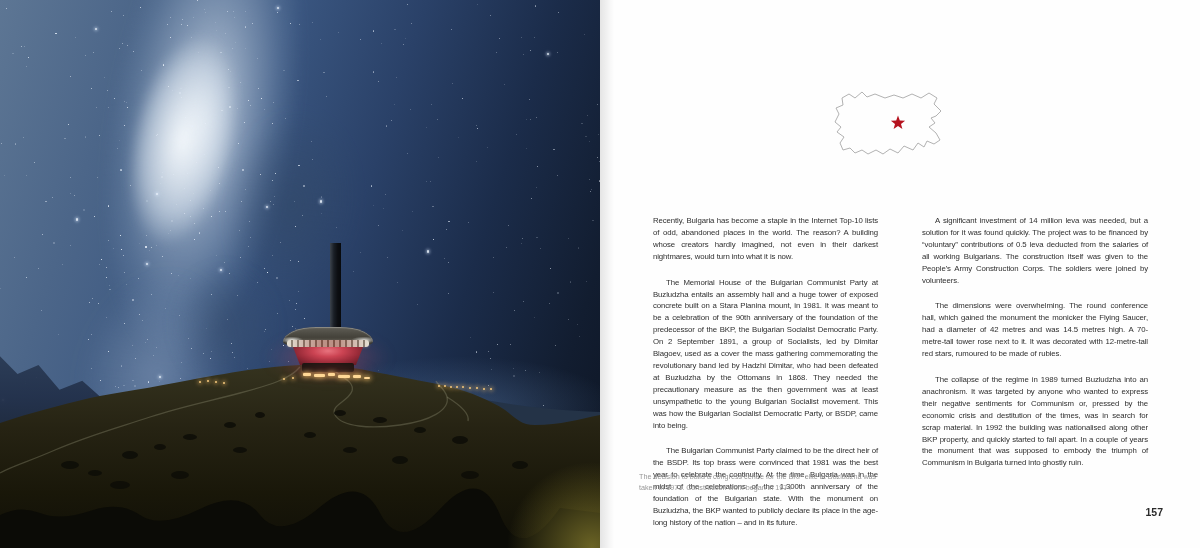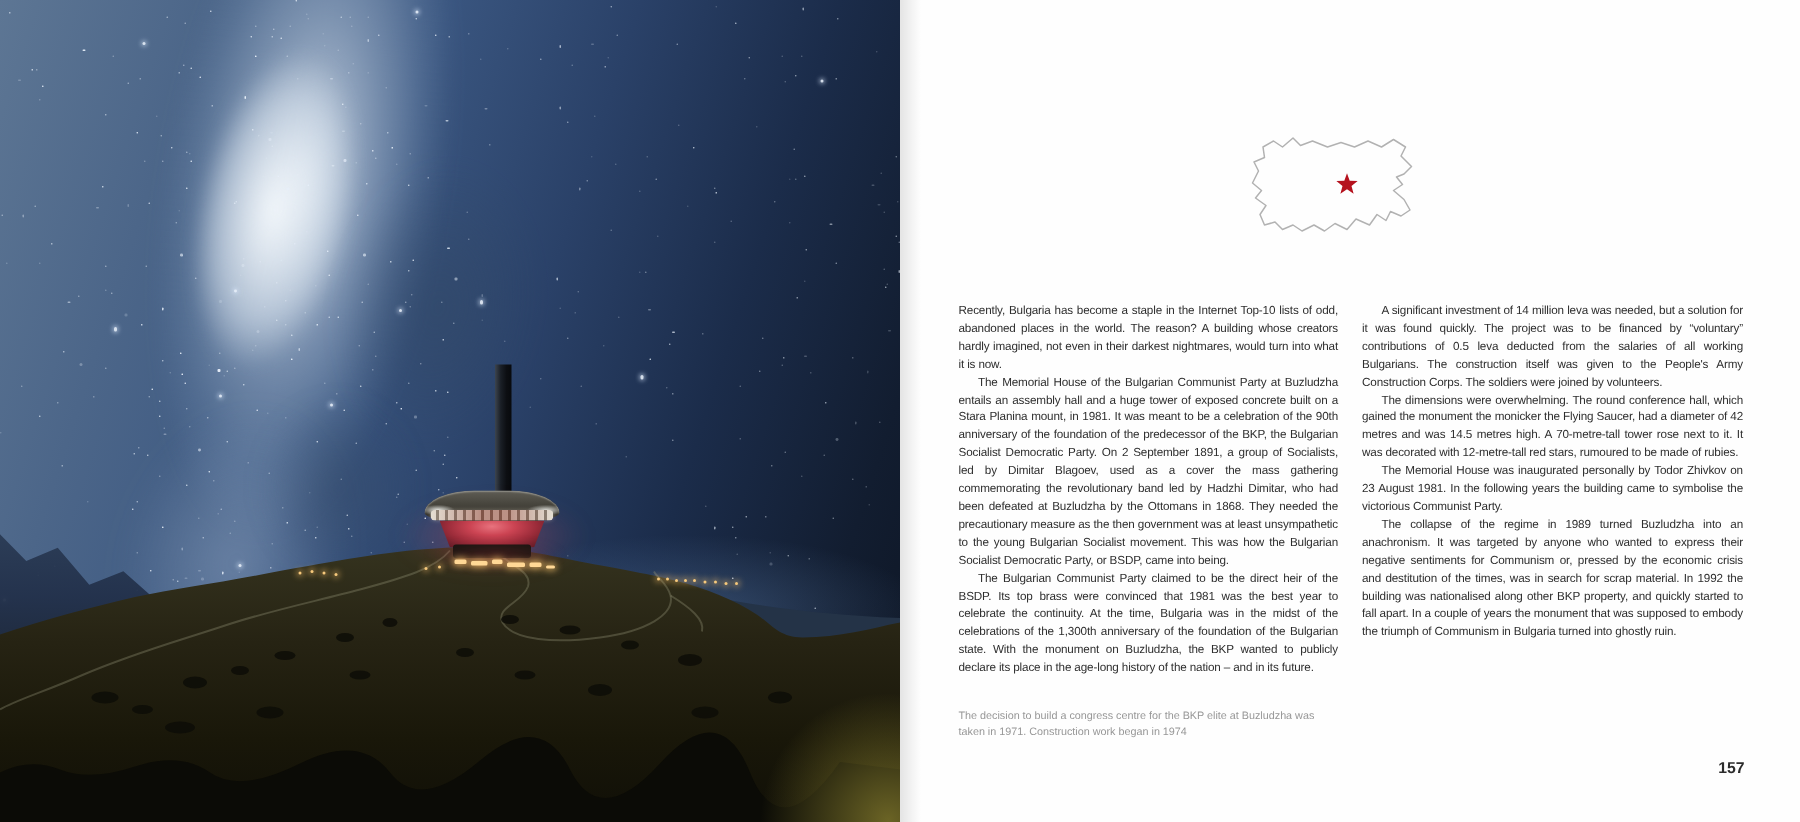--- a/index.html
+++ b/index.html
@@ -61,21 +61,21 @@
   
   .text-page{position:absolute;left:600px;top:0;width:600px;height:548px;background:#fefefe;overflow:hidden;}
   .spine-shadow{position:absolute;left:0;top:0;width:14px;height:548px;
     background:linear-gradient(90deg, rgba(0,0,0,.10), rgba(0,0,0,0));}
   .page-title{position:absolute;left:0;top:40px;width:100%;text-align:center;
     font-size:27px;font-weight:bold;letter-spacing:1.5px;color:#232323;
     text-shadow:0.6px 0 currentColor, -0.6px 0 currentColor;}
   .map-wrap{position:absolute;left:228px;top:85px;width:124px;height:76px;}
   .col{position:absolute;top:201px;font-size:7.8px;line-height:11.9px;letter-spacing:-0.1px;
     color:#2e2e2e;text-align:justify;}
-  .col p{margin:0;text-indent:13px;}
+  .col p{margin:14px;text-indent:13px;}
   .col p.first{text-indent:0;}
   .col-left{left:39px;width:253px;}
   .col-right{left:308px;width:254px;}
   .caption{position:absolute;left:39px;top:472px;width:253px;font-size:7.2px;line-height:10.6px;
     color:#979797;text-align:left;}
   .page-number{position:absolute;right:37px;top:506px;font-size:10.5px;font-weight:bold;color:#2b2b2b;}
 </style>
 </head>
 <body>
 
@@ -726,21 +726,20 @@
 
     <div class="col col-left">
       <p class="first">Recently, Bulgaria has become a staple in the Internet Top-10 lists of odd, abandoned places in the world. The reason? A building whose creators hardly imagined, not even in their darkest nightmares, would turn into what it is now.</p>
       <p>The Memorial House of the Bulgarian Communist Party at Buzludzha entails an assembly hall and a huge tower of exposed concrete built on a Stara Planina mount, in 1981. It was meant to be a celebration of the 90th anniversary of the foundation of the predecessor of the BKP, the Bulgarian Socialist Democratic Party. On 2 September 1891, a group of Socialists, led by Dimitar Blagoev, used as a cover the mass gathering commemorating the revolutionary band led by Hadzhi Dimitar, who had been defeated at Buzludzha by the Ottomans in 1868. They needed the precautionary measure as the then government was at least unsympathetic to the young Bulgarian Socialist movement. This was how the Bulgarian Socialist Democratic Party, or BSDP, came into being.</p>
       <p>The Bulgarian Communist Party claimed to be the direct heir of the BSDP. Its top brass were convinced that 1981 was the best year to celebrate the continuity. At the time, Bulgaria was in the midst of the celebrations of the 1,300th anniversary of the foundation of the Bulgarian state. With the monument on Buzludzha, the BKP wanted to publicly declare its place in the age-long history of the nation – and in its future.</p>
     </div>
 
     <div class="col col-right">
       <p>A significant investment of 14 million leva was needed, but a solution for it was found quickly. The project was to be financed by “voluntary” contributions of 0.5 leva deducted from the salaries of all working Bulgarians. The construction itself was given to the People's Army Construction Corps. The soldiers were joined by volunteers.</p>
       <p>The dimensions were overwhelming. The round conference hall, which gained the monument the monicker the Flying Saucer, had a diameter of 42 metres and was 14.5 metres high. A 70-metre-tall tower rose next to it. It was decorated with 12-metre-tall red stars, rumoured to be made of rubies.</p>
-      <p>The Memorial House was inaugurated personally by Todor Zhivkov on 23 August 1981. In the following years the building came to symbolise the victorious Communist Party.</p>
       <p>The collapse of the regime in 1989 turned Buzludzha into an anachronism. It was targeted by anyone who wanted to express their negative sentiments for Communism or, pressed by the economic crisis and destitution of the times, was in search for scrap material. In 1992 the building was nationalised along other BKP property, and quickly started to fall apart. In a couple of years the monument that was supposed to embody the triumph of Communism in Bulgaria turned into ghostly ruin.</p>
     </div>
 
     <div class="caption">The decision to build a congress centre for the BKP elite at Buzludzha was taken in 1971. Construction work began in 1974</div>
 
     <div class="page-number">157</div>
   </div>
 
 </div>
 

